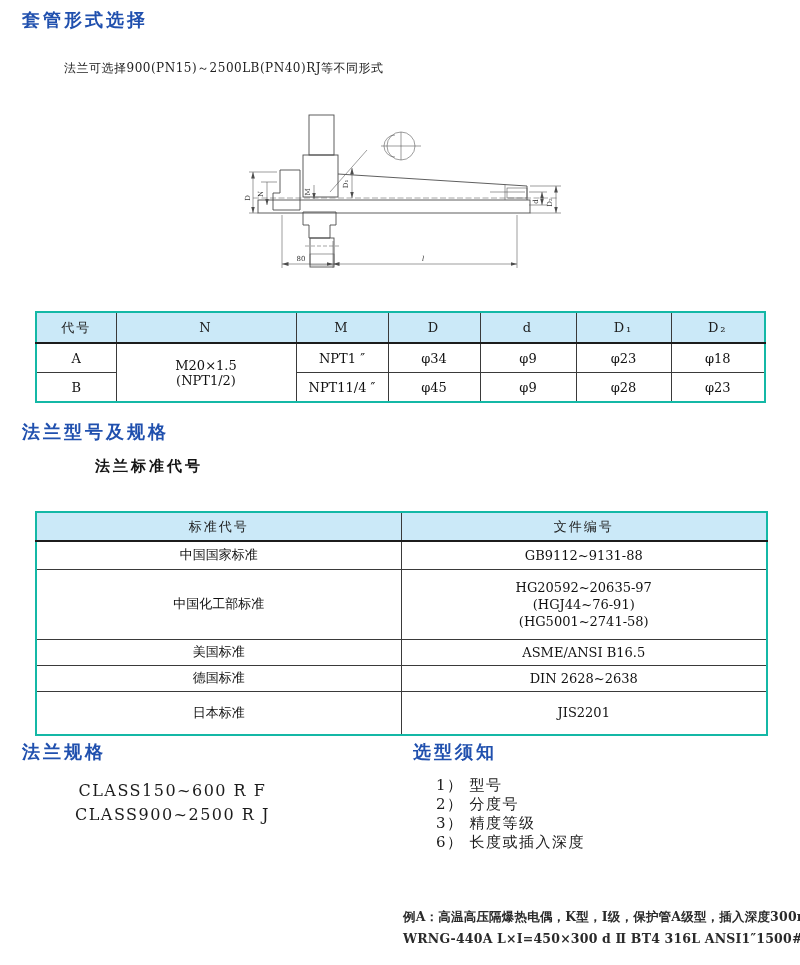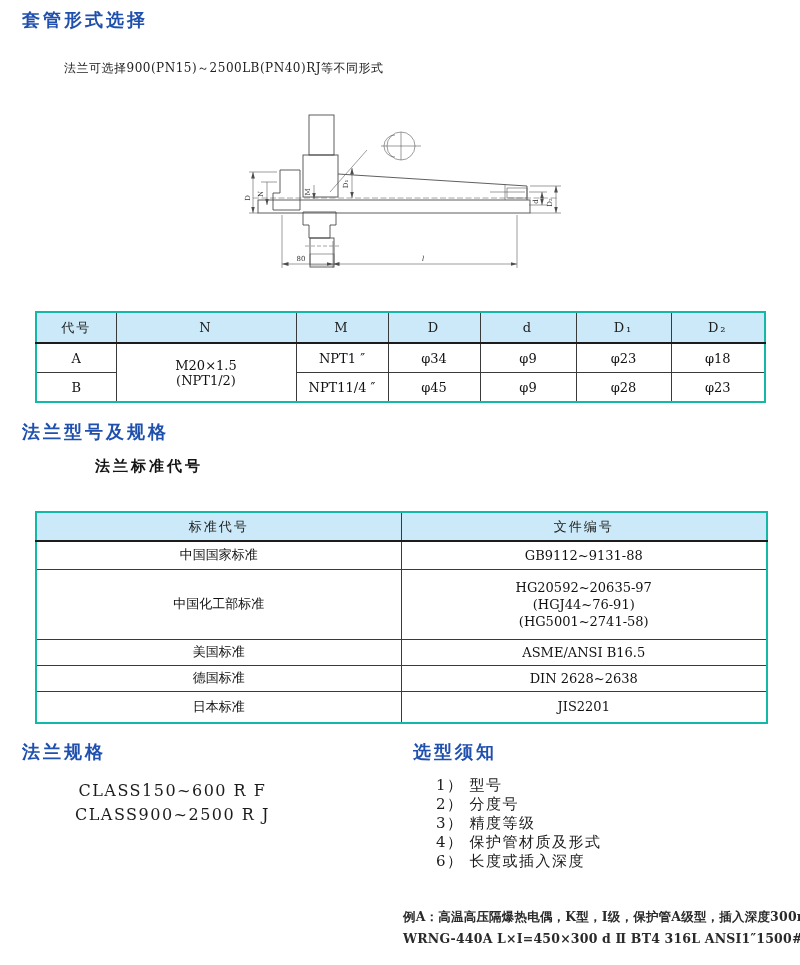--- a/index.html
+++ b/index.html
@@ -210,40 +210,39 @@
     <td>
       <div class="t2-line">ASME/ANSI B16.5</div>
     </td>
   </tr>
   <tr style="height:26px">
     <td>德国标准</td>
     <td>
       <div class="t2-line">DIN 2628~2638</div>
     </td>
   </tr>
-  <tr style="height:32px">
+  <tr style="height:44px">
     <td>日本标准</td>
     <td>
       <div class="t2-line">JIS2201</div>
     </td>
   </tr>
 </tbody>
   </table>
 
 <div class="abs h-blue" style="left:22px;top:740px;">法兰规格</div>
 <div class="abs class-lines" style="left:75px;top:779px;text-align:center;">
   <div>CLASS150~600 R F</div>
   <div>CLASS900~2500 R J</div>
 </div>
 
 <div class="abs h-blue" style="left:413px;top:740px;">选型须知</div>
 <ul class="abs notes-list" style="left:436px;top:776px;">
   <li><span class="num">1）</span><span>型号</span></li>
   <li><span class="num">2）</span><span>分度号</span></li>
   <li><span class="num">3）</span><span>精度等级</span></li>
-  <li><span class="num">4）</span><span>保护管材质及形式</span></li>
   <li><span class="num">6）</span><span>长度或插入深度</span></li>
 </ul>
 
 <div class="abs footer-note" style="left:403px;top:906px;">
   <div>例A：高温高压隔爆热电偶，K型，I级，保护管A级型，插入深度300mm。</div>
   <div>WRNG-440A  L×I=450×300  d Ⅱ BT4  316L  ANSI1″1500#RJ</div>
 </div>
 
 </body></html>

